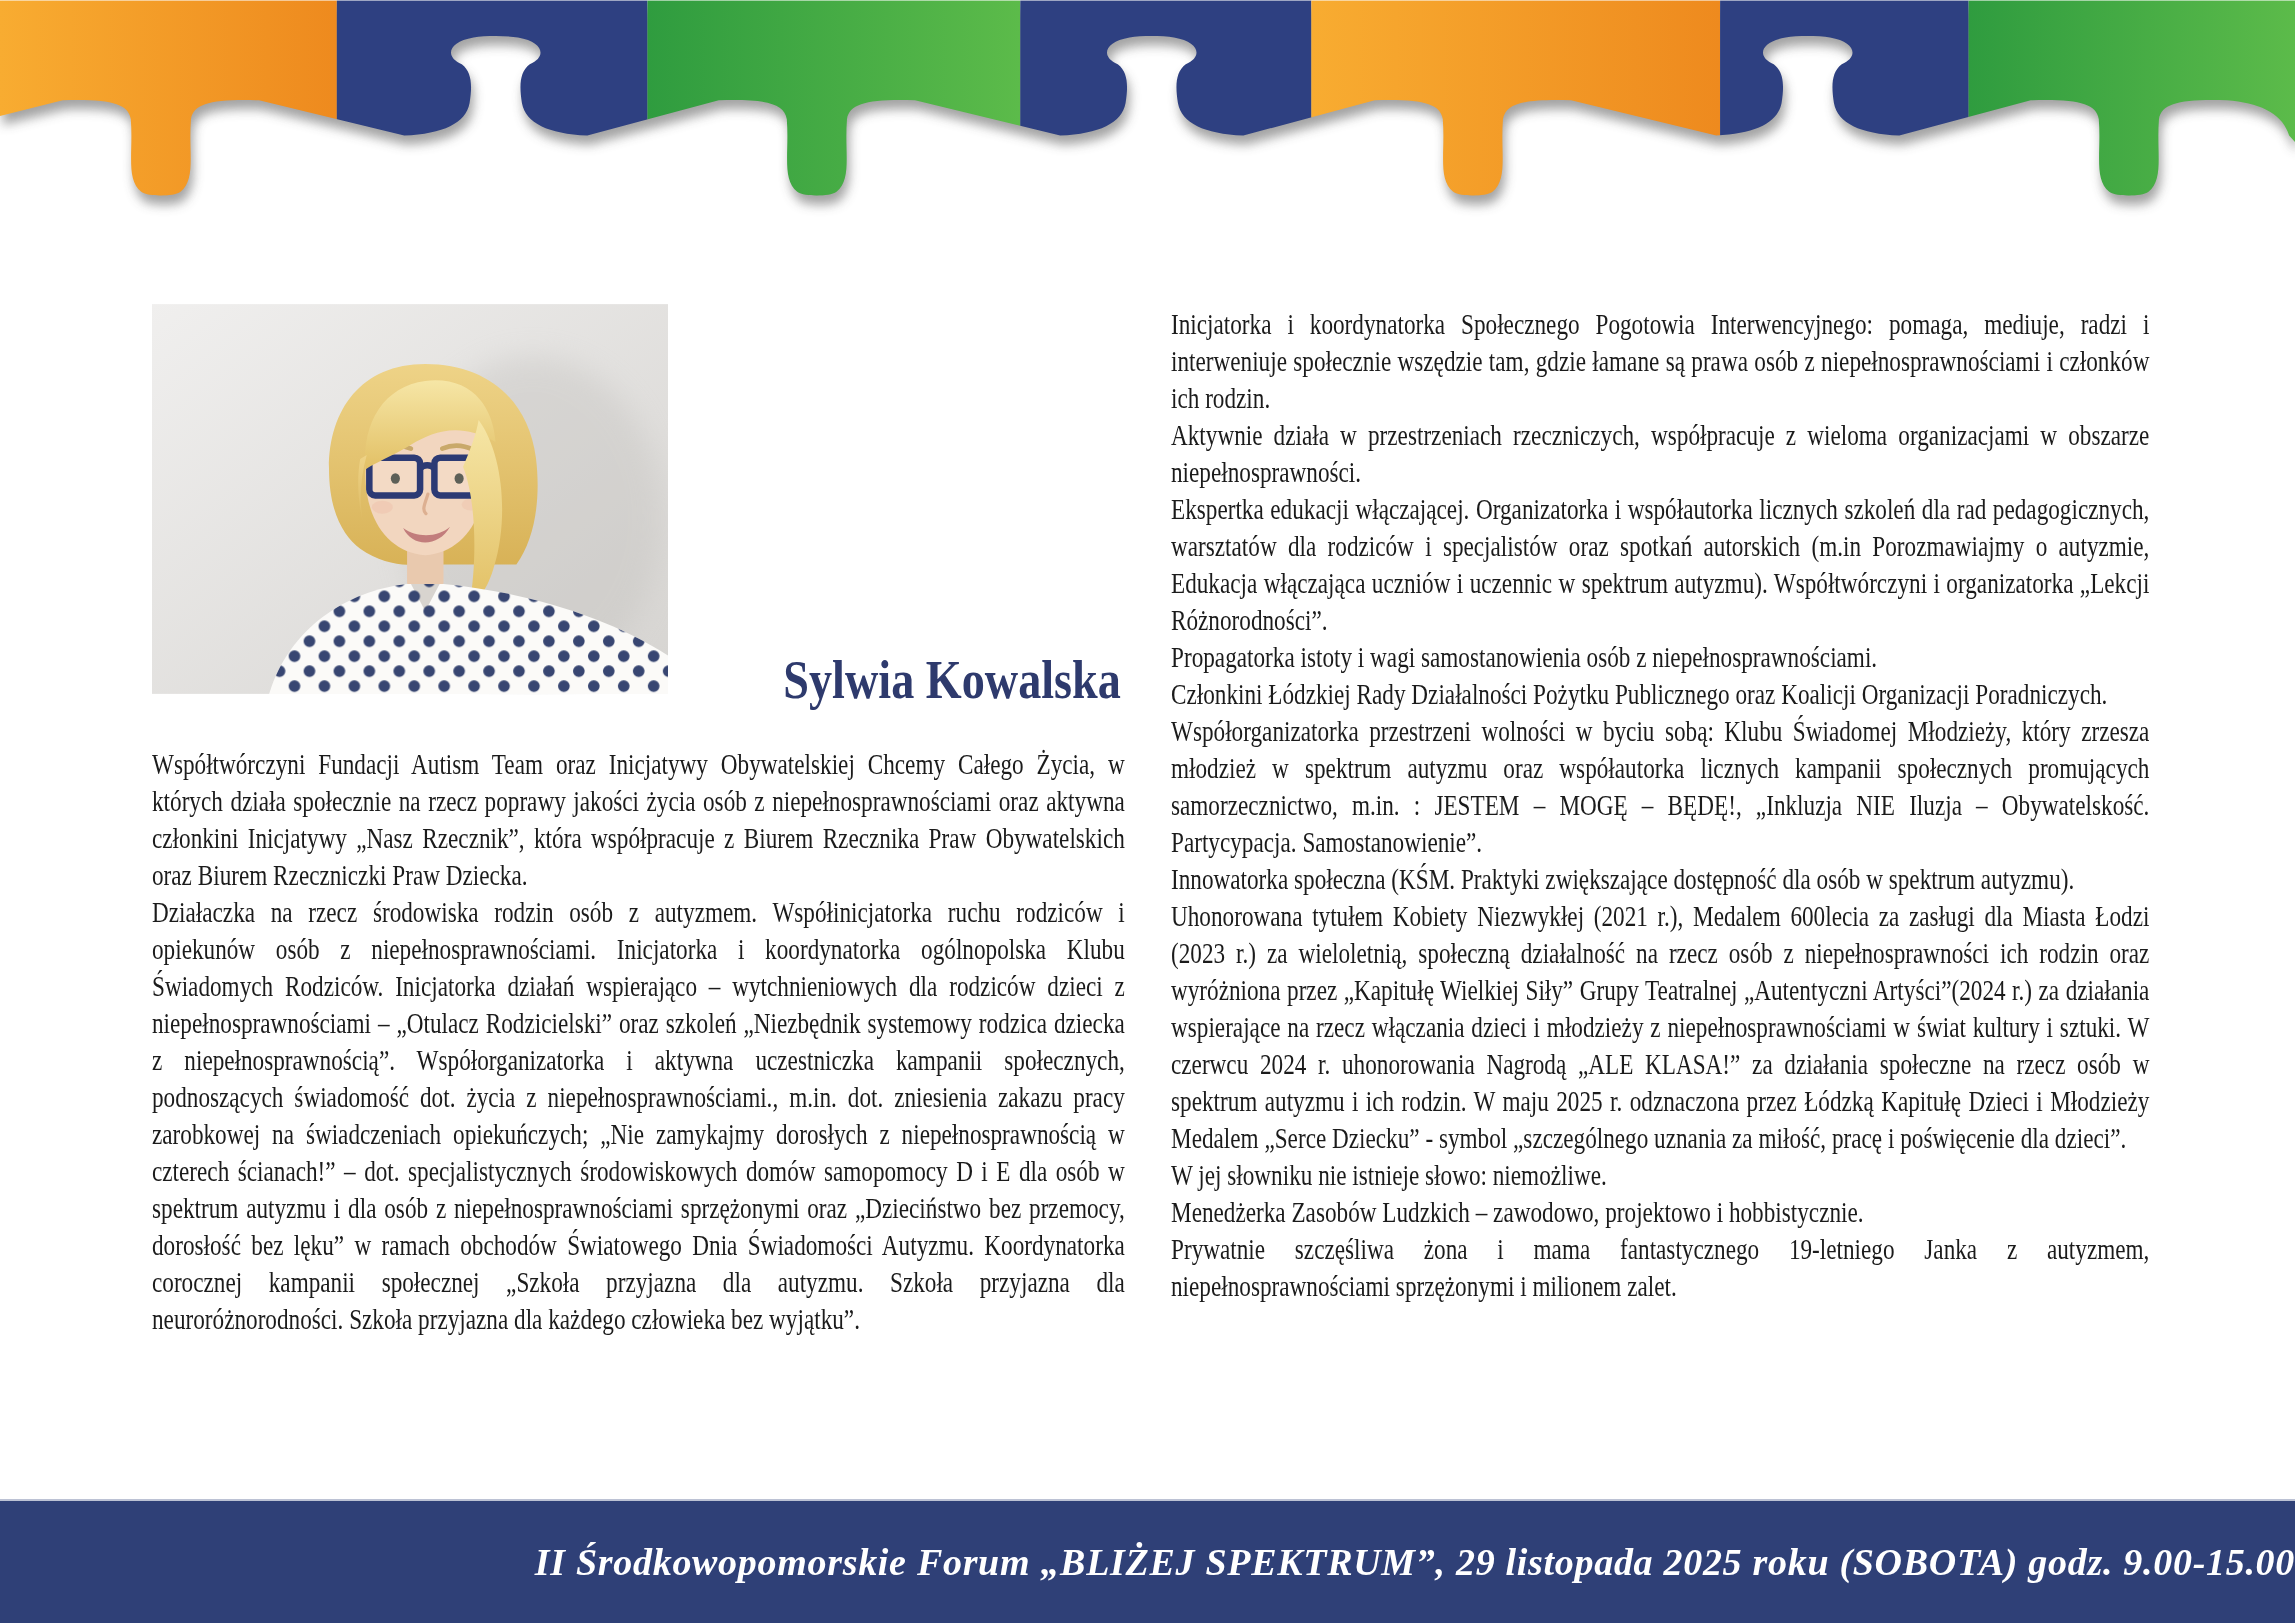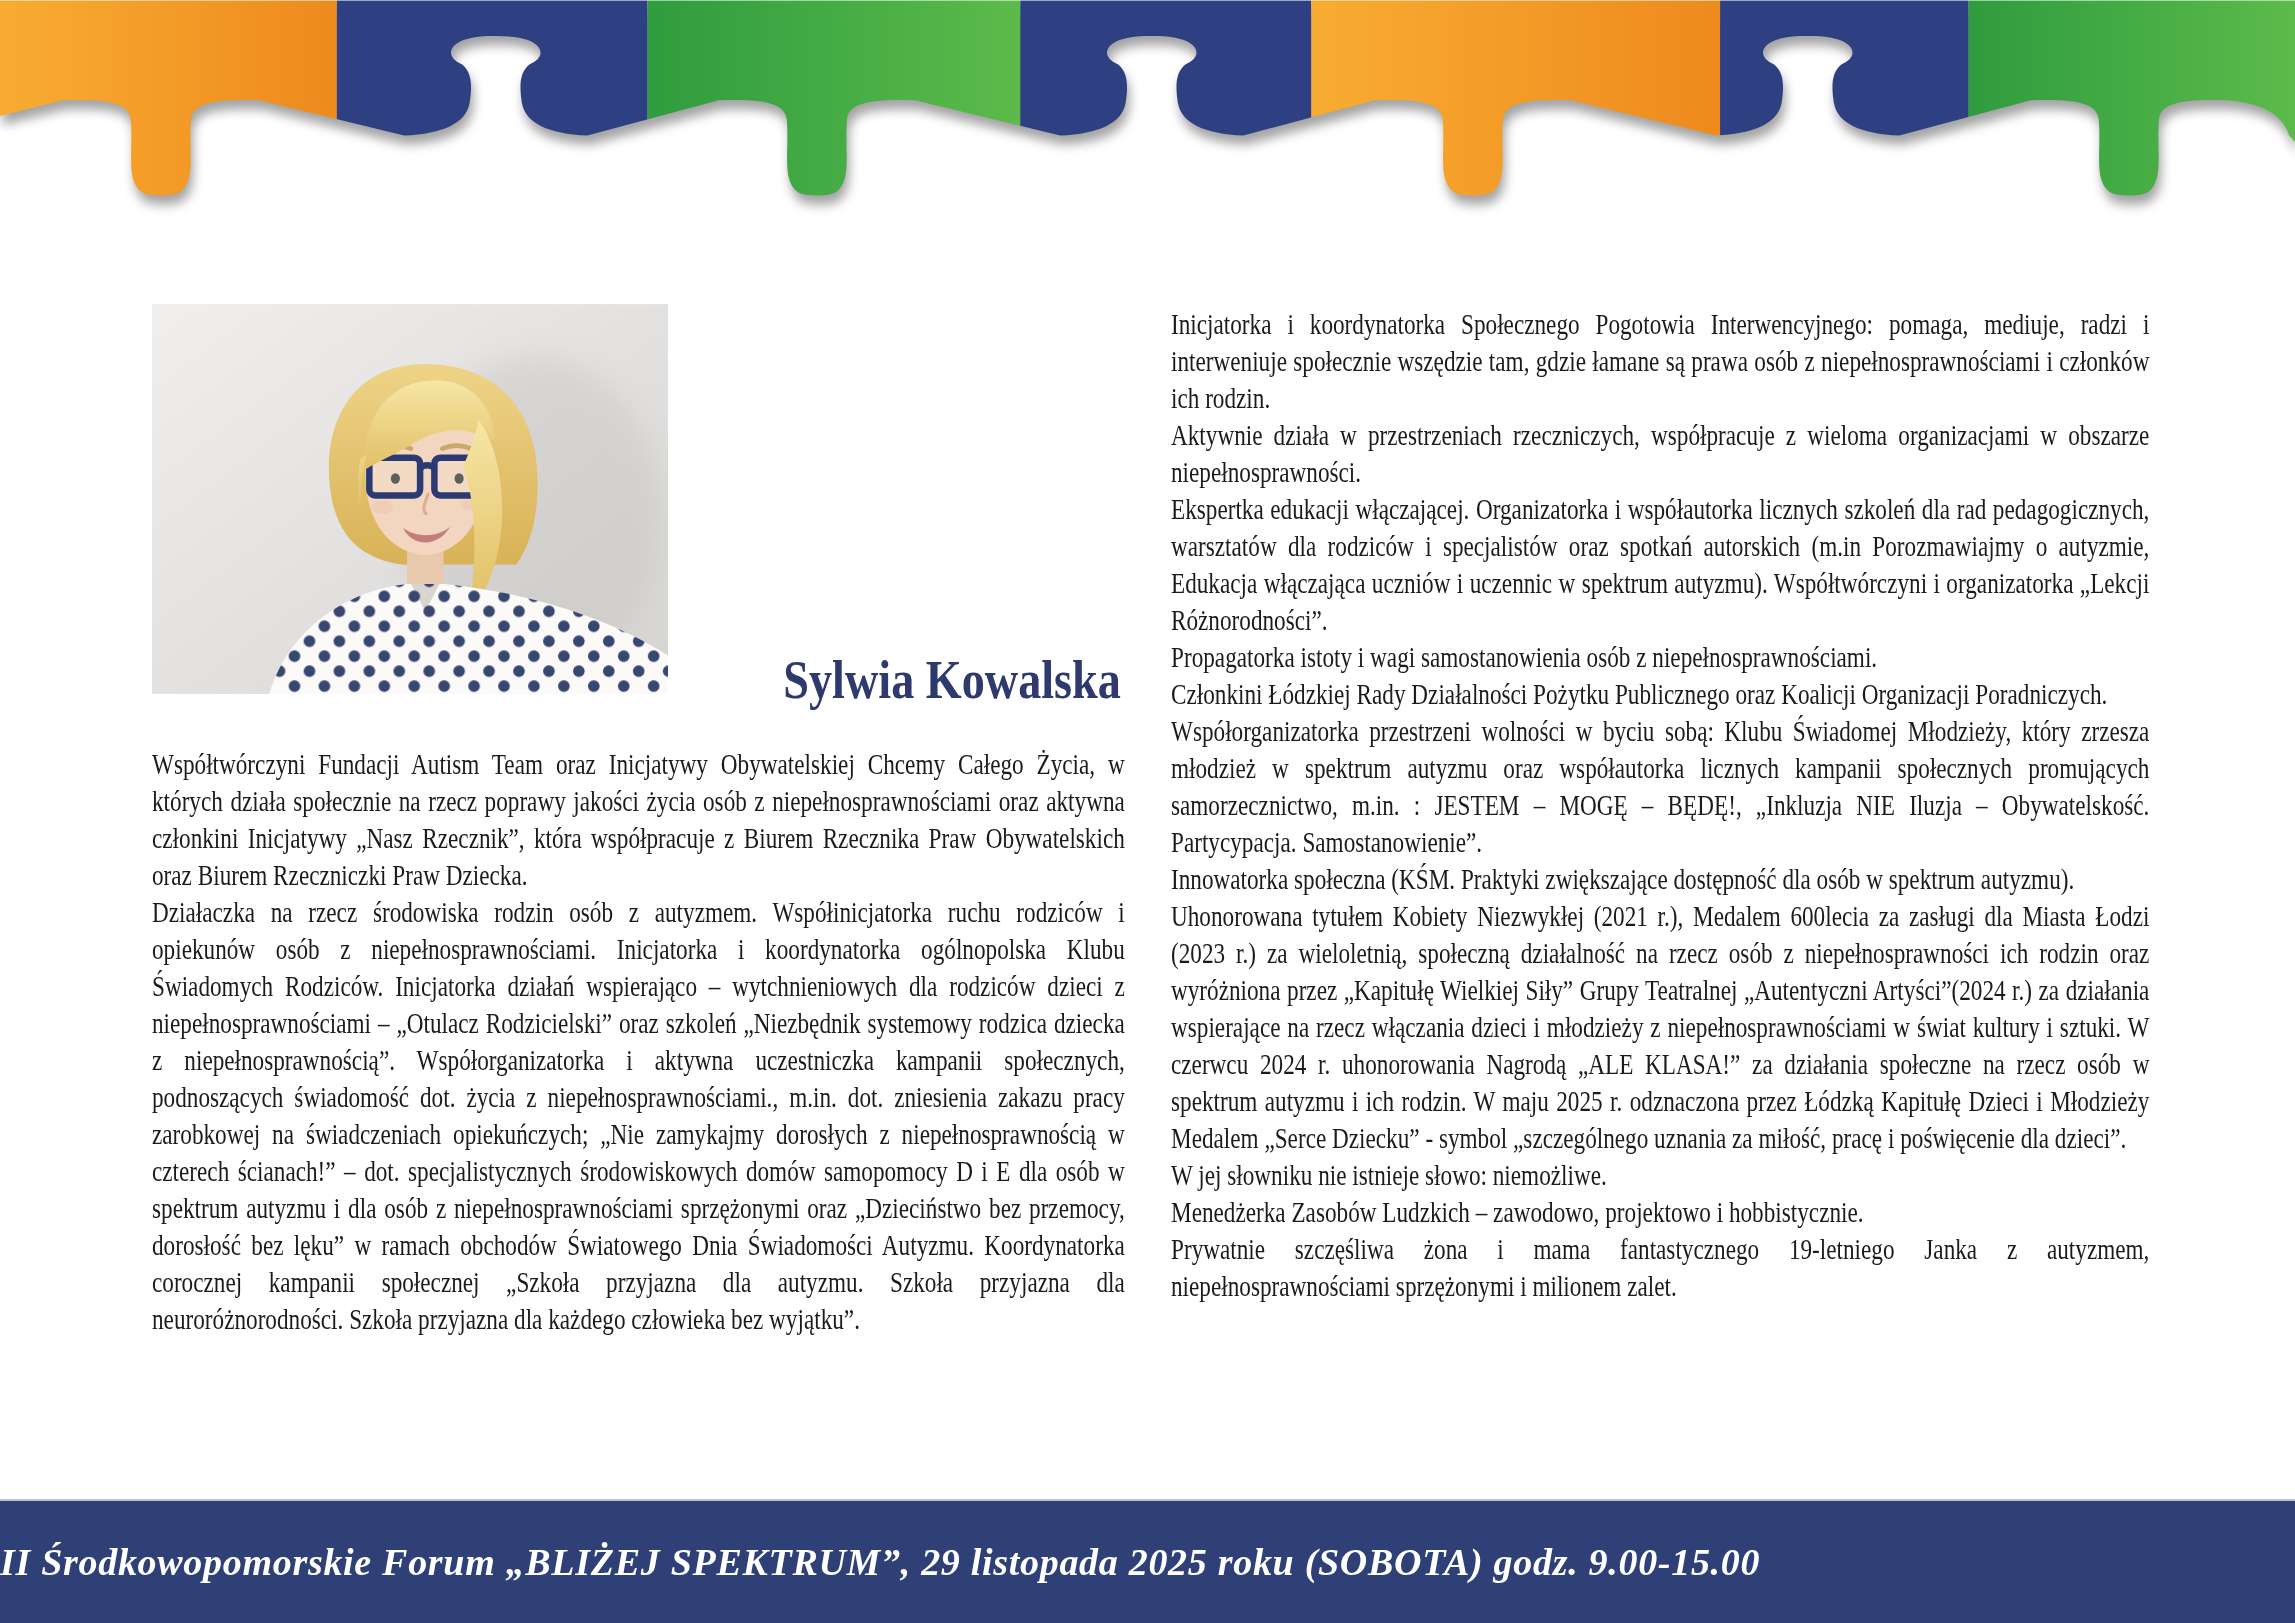--- a/index.html
+++ b/index.html
@@ -22,21 +22,21 @@
     position:absolute; text-align:justify;
     font-size:29px; line-height:37px; color:#1b1b1b;
     transform:scaleX(0.80); transform-origin:left top;
   }
   .bio-col p{margin:0; padding:0;}
   .col-left{left:152px; top:746px; width:1216px;}
   .col-right{left:1171px; top:306px; width:1223px;}
   .event-footer{
     position:absolute; left:0; right:0; bottom:0; height:122px;
     background:#2f4077; border-top:2px solid #bcc2d4;
-    display:flex; align-items:center; justify-content:flex-start;
+    display:flex; align-items:center; justify-content:flex-end;
   }
   .event-footer span{
     color:#ffffff; font-weight:bold; font-style:italic;
     font-size:38px; letter-spacing:0.7px; white-space:nowrap;
     font-family:"Liberation Serif", serif;
   }
 </style>
 </head>
 <body>
 

